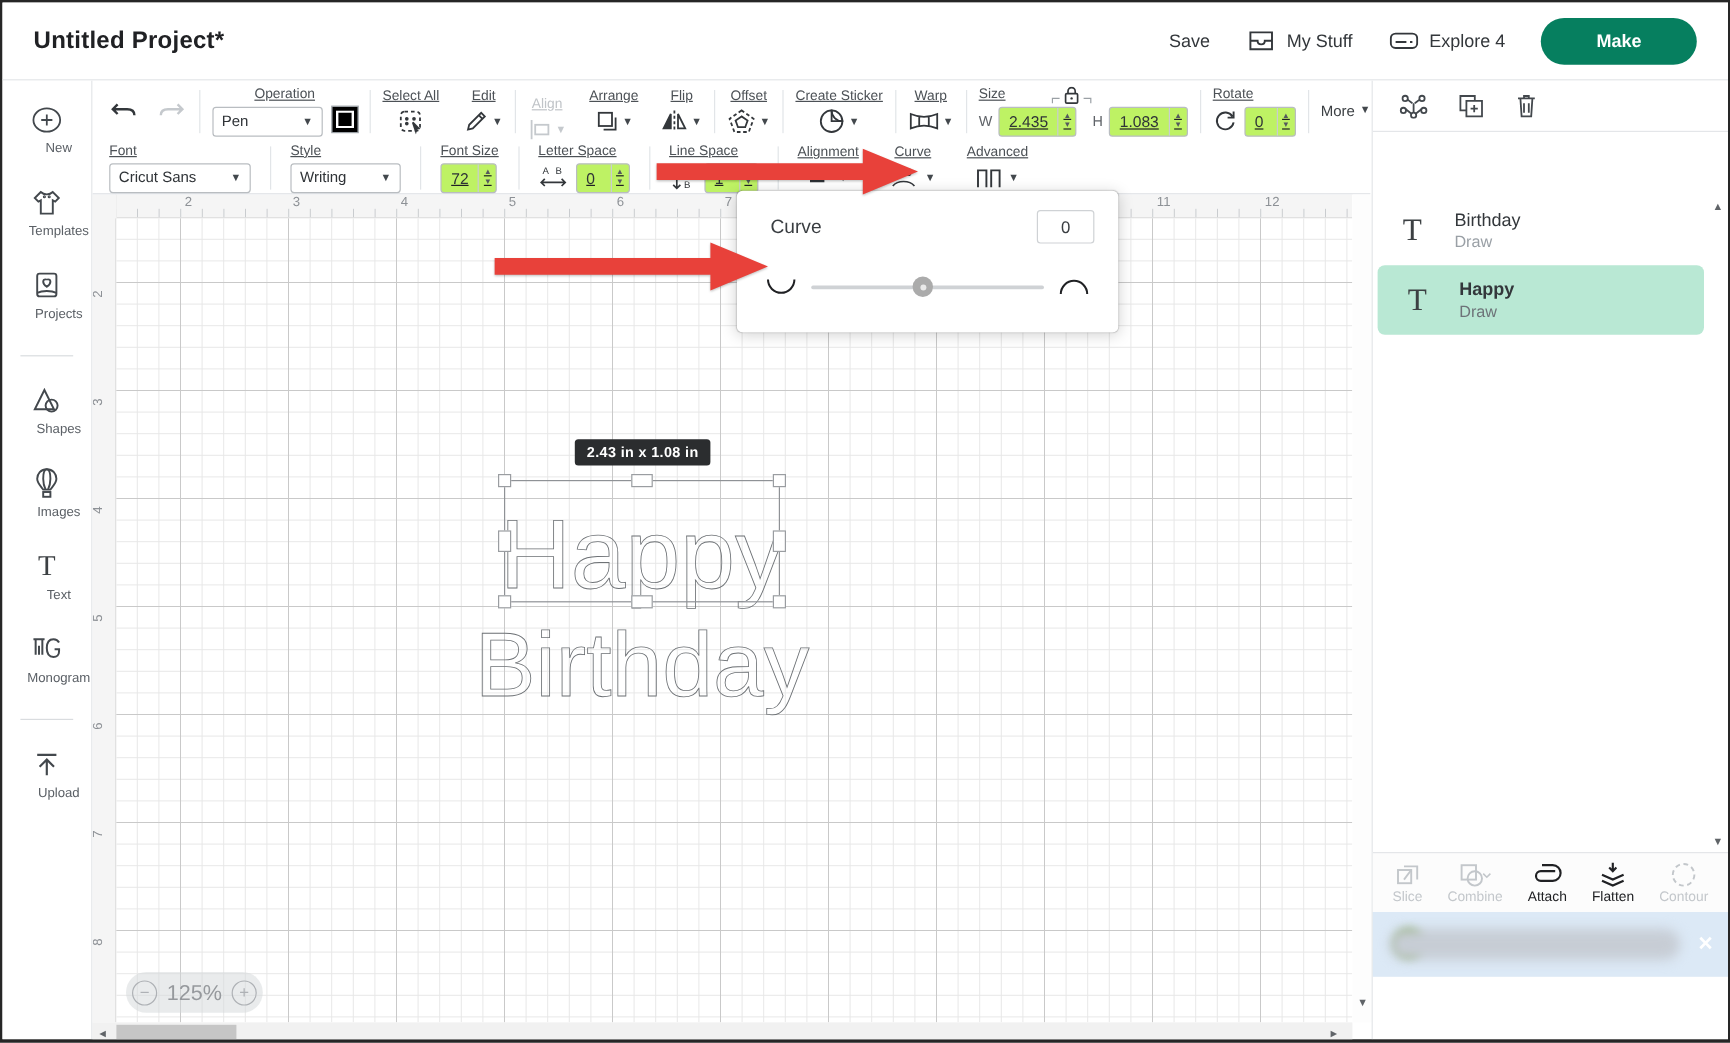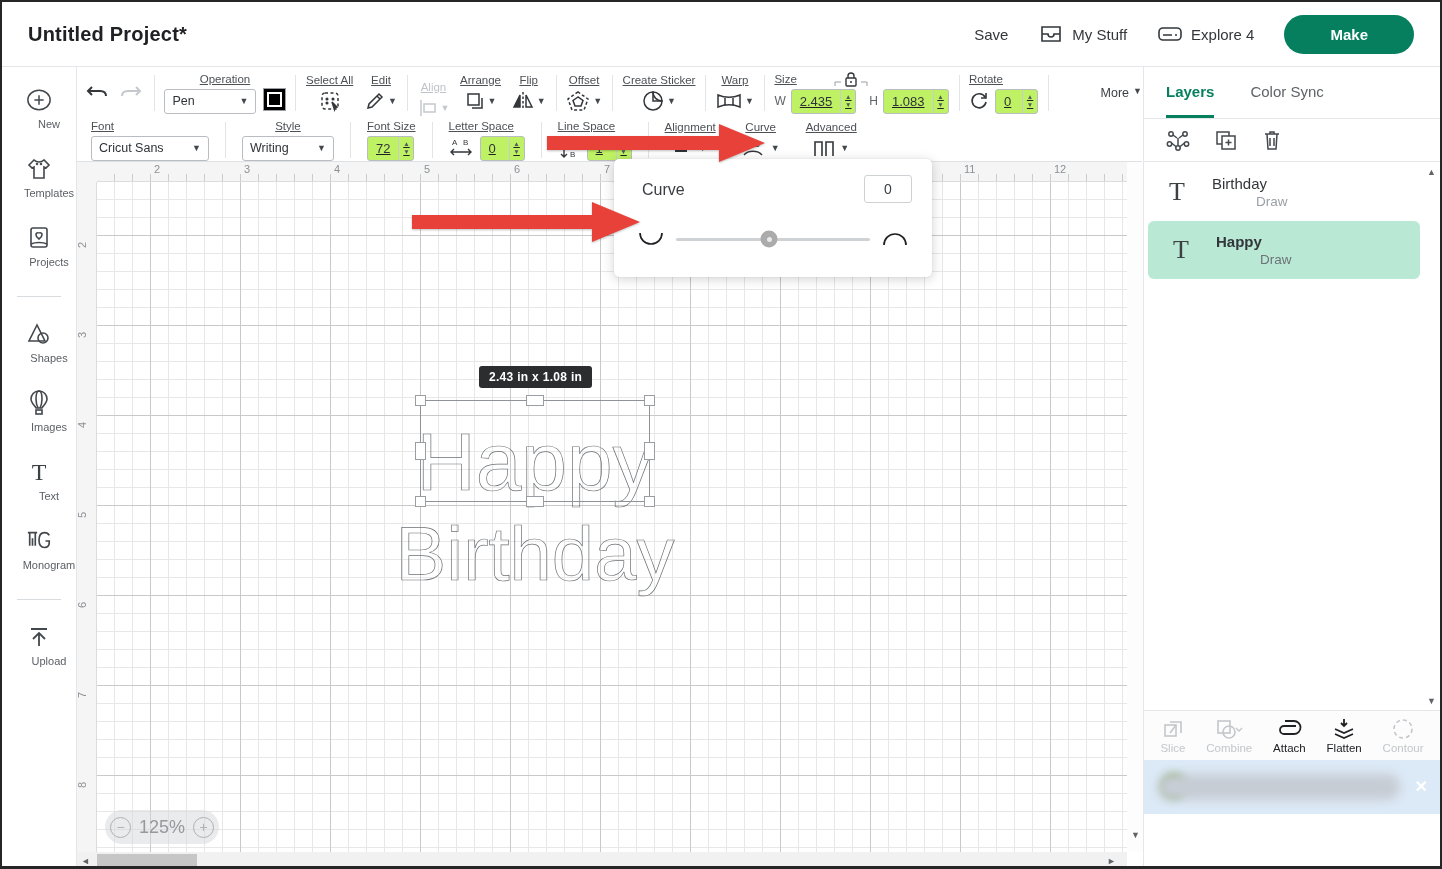--- a/index.html
+++ b/index.html
@@ -42,21 +42,21 @@
   .caret.dim { color:#c5c9cd; }
   .select { border:1px solid #b9bdc1; border-radius:3px; height:25px; display:flex; align-items:center;
     justify-content:space-between; padding:0 7px; font-size:12.5px; color:#2f3337; background:#fff; cursor:pointer;}
   .spin { border:1px solid #b9bdc1; border-radius:3px; height:25px; display:flex; align-items:stretch; background:#bef264;text-decoration:underline;}
   .spin .val { padding:0 8px; font-size:13px; display:flex; align-items:center; color:#2f3337; }
   .spin .arrows { border-left:1px solid #c9cdd1; width:15px; display:flex; flex-direction:column;
     align-items:center; justify-content:center; font-size:6.5px; color:#55595e; line-height:1.25; cursor:pointer;}
   .swatch { width:21px; height:21px; background:#000; border:3px solid #000; outline:1px solid #9aa0a5;
     box-shadow:inset 0 0 0 2px #fff; margin-left:8px; cursor:pointer; }
   .undo-redo svg { stroke-width:2; }
-  .more { font-size:12.5px; color:#3c4044; display:flex; align-items:flex-start; gap:4px; cursor:pointer;margin-left:42px;}
+  .more { font-size:12.5px; color:#3c4044; display:flex; align-items:flex-start; gap:4px; cursor:pointer;}
   
   .canvas-area { position:absolute; left:75px; top:160px; width:1050px; height:690px; background:#fff; overflow:hidden;}
   .ruler-h { position:absolute; left:20px; top:0; right:0; height:20px; background:#f5f5f5; border-bottom:1px solid #dcdcdc;}
   .ruler-v { position:absolute; left:0; top:0; bottom:0; width:20px; background:#f5f5f5; border-right:1px solid #dcdcdc;}
   .ruler-corner { position:absolute; left:0; top:0; width:20px; height:20px; background:#f5f5f5; }
   .rnum-h { position:absolute; top:1px; font-size:11px; color:#8d9196; }
   .rnum-v { position:absolute; left:2px; font-size:11px; color:#8d9196; transform:rotate(-90deg); }
   .ticks-h { position:absolute; left:0; top:0; right:0; bottom:0;
     background:repeating-linear-gradient(to right, transparent 0 17px, #c9cccf 17px 18px);
     background-position:0 0; background-size:18px 8px; background-repeat:repeat-x; background-position-y:12px; }
@@ -104,21 +104,21 @@
   .ptab { display:flex; align-items:center; font-size:15px; color:#5f6368; cursor:pointer;
     border-bottom:3px solid transparent; }
   .ptab.active { color:#067f5f; font-weight:bold; border-bottom-color:#067f5f; }
   .panel-icons { height:43px; border-bottom:1px solid #e4e6e9; display:flex; align-items:center; gap:24px; padding-left:22px;}
   .panel-icons svg { stroke:#43484d; fill:none; stroke-width:1.5; cursor:pointer; }
   .layer-list { position:absolute; left:0; top:96px; right:16px; bottom:156px; }
   .layer-row { display:flex; align-items:center; height:58px; padding-left:20px; gap:22px; cursor:pointer; }
   .layer-row.selected { background:#b9e8d4; border-radius:6px; margin:0 4px 0 4px; }
   .t-icon { font-family:"Liberation Serif", serif; font-size:26px; color:#3c4043; width:26px; text-align:center;}
   .layer-name { font-size:15px; color:#33373b; }
-  .layer-op { font-size:13.5px; color:#9aa0a6; margin-top:2px;margin-left:44px; }
+  .layer-op { font-size:13.5px; color:#9aa0a6; margin-top:2px; }
   .llscroll { position:absolute; right:2px; top:100px; bottom:160px; width:12px; }
   .bottom-block { position:absolute; left:0; right:0; bottom:0; height:156px; }
   .blank-row { height:52px; border-top:1px solid #e4e6e9; display:flex; align-items:center; gap:16px; padding-left:14px; background:#fff;}
   .blank-swatch { width:50px; height:34px; background:#fff; border:1px solid #7d8186; cursor:pointer;}
   .blank-label { font-size:13px; color:#33373b; }
   .actions-row { height:50px; border-top:1px solid #e4e6e9; display:flex; align-items:center;
     justify-content:space-around; background:#fcfcfc; padding:0 6px;}
   .act { display:flex; flex-direction:column; align-items:center; gap:2px; cursor:pointer; }
   .act .alabel { font-size:11.5px; color:#202124; }
   .act.disabled .alabel { color:#c3c7cb; }
@@ -403,21 +403,21 @@
 <div class="toolbar2">
   <div style="width:14px"></div>
   <div class="tgroup" style="align-items:flex-start">
     <span class="tlabel">Font</span>
     <div class="select" style="width:118px">
       <span>Cricut Sans</span>
         <span class="caret">▼</span>
     </div>
   </div>
   <div class="vdiv" style="margin:0 16px"></div>
-  <div class="tgroup" style="align-items:center">
+  <div class="tgroup" style="align-items:flex-start">
     <span class="tlabel">Style</span>
     <div class="select" style="width:92px">
       <span>Writing</span>
         <span class="caret">▼</span>
     </div>
   </div>
   <div class="vdiv" style="margin:0 16px"></div>
   <div class="tgroup" style="align-items:flex-start">
     <span class="tlabel">Font Size</span>
     <div class="spin">
@@ -552,24 +552,20 @@
 <div class="hscroll">
   <span class="scroll-arrow" style="left:4px;top:4px;">◄</span>
   <div class="thumb"></div>
   <span class="scroll-arrow" style="left:1030px;top:4px;">►</span>
 </div>
 <div class="vscroll">
   <span class="scroll-arrow" style="left:4px;top:668px;">▼</span>
 </div>
 
 <div class="panel">
-  <div class="panel-tabs">
-    <div class="ptab active">Layers</div>
-    <div class="ptab">Color Sync</div>
-  </div>
   <div class="panel-icons">
     <svg width="24" height="22" viewBox="0 0 24 22">
         <circle cx="5" cy="5" r="2.2"></circle>
         <circle cx="19" cy="5" r="2.2"></circle>
         <circle cx="3.5" cy="15" r="2.2"></circle>
         <circle cx="20.5" cy="15" r="2.2"></circle>
         <circle cx="12" cy="19" r="2.2"></circle>
         <path d="M7 6l4 3 M17 6l-4 3 M12 9v8 M5.5 14l5 4 M18.5 14l-5 4"></path>
       </svg>
     <svg width="24" height="22" viewBox="0 0 24 22">

